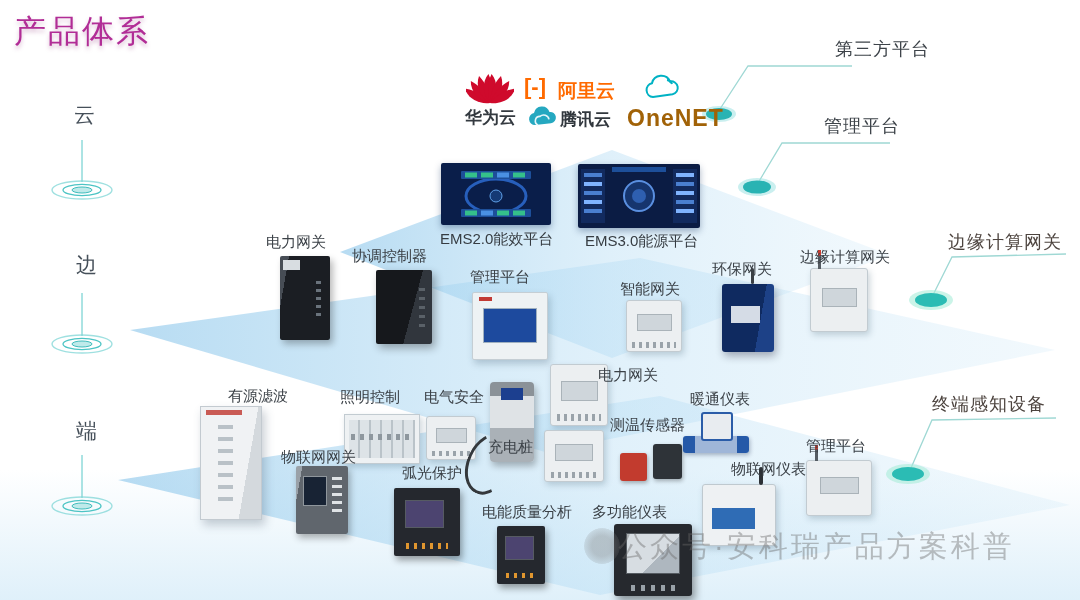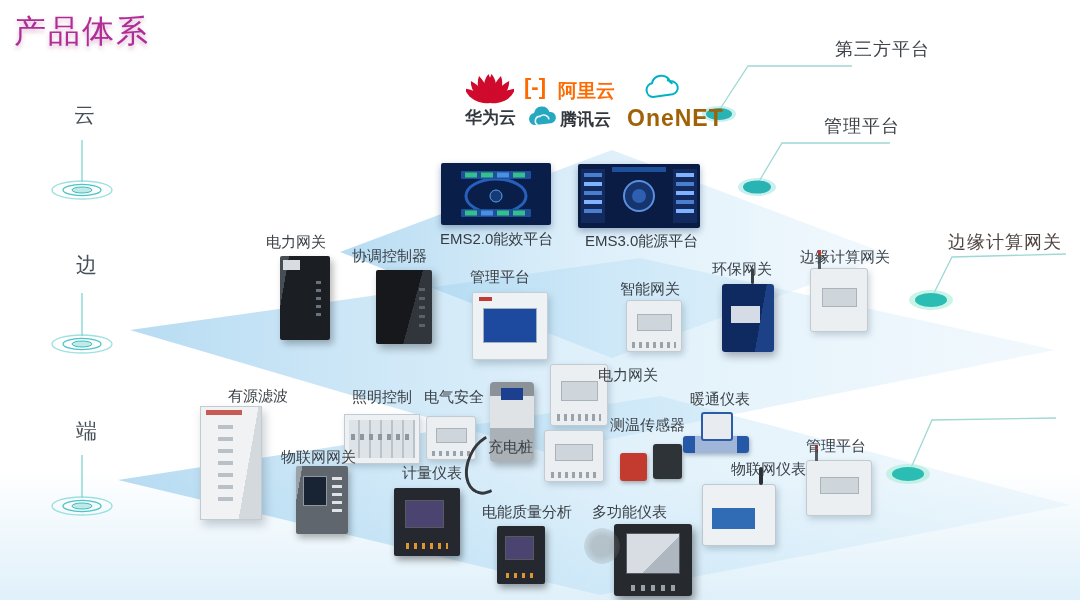--- a/index.html
+++ b/index.html
@@ -170,20 +170,21 @@
 
   <div class="page-title">产品体系</div>
 
   <div class="rail-label" style="left:74px;top:101px;">云</div>
   <div class="rail-label" style="left:76px;top:251px;">边</div>
   <div class="rail-label" style="left:76px;top:417px;">端</div>
 
   <div class="anno" style="left:795px;top:37px;margin-left:40px;">第三方平台</div>
   <div class="anno" style="left:824px;top:114px;">管理平台</div>
   <div class="anno" style="left:948px;top:230px;color:#4d443f;">边缘计算网关</div>
+  <div class="anno" style="left:932px;top:392px;color:#4d443f;">终端感知设备</div>
 
   <svg class="logo" style="left:466px;top:66px;" width="48" height="40">
     <g fill="#cf0a2c" transform="translate(24,37)">
       <path transform="rotate(-66)" d="M0 0 C-6 -10 -5 -22 3 -29 C6 -19 4 -8 0 0 Z"></path>
       <path transform="rotate(-47)" d="M0 0 C-6 -10 -5 -22 3 -29 C6 -19 4 -8 0 0 Z"></path>
       <path transform="rotate(-28)" d="M0 0 C-6 -10 -5 -22 3 -29 C6 -19 4 -8 0 0 Z"></path>
       <path transform="rotate(-9)" d="M0 0 C-6 -10 -5 -22 3 -29 C6 -19 4 -8 0 0 Z"></path>
       <path transform="rotate(9) scale(-1,1)" d="M0 0 C-6 -10 -5 -22 3 -29 C6 -19 4 -8 0 0 Z"></path>
       <path transform="rotate(28) scale(-1,1)" d="M0 0 C-6 -10 -5 -22 3 -29 C6 -19 4 -8 0 0 Z"></path>
       <path transform="rotate(47) scale(-1,1)" d="M0 0 C-6 -10 -5 -22 3 -29 C6 -19 4 -8 0 0 Z"></path>
@@ -257,41 +258,42 @@
       <span class="dev-lbl" style="left: 470px; top: 268px;">管理平台</span>
       <div class="device sty-din-white" style="left: 626px; top: 300px; width: 54px; height: 50px;"></div>
       <span class="dev-lbl" style="left: 620px; top: 280px;">智能网关</span>
       <div class="device sty-box-blue" style="left: 722px; top: 284px; width: 52px; height: 68px;"></div>
       <span class="dev-lbl" style="left: 712px; top: 260px;">环保网关</span>
       <div class="device sty-din-white-antenna" style="left: 810px; top: 268px; width: 56px; height: 62px;"></div>
       <span class="dev-lbl" style="left: 800px; top: 248px;">边缘计算网关</span>
       <div class="device sty-cabinet" style="left: 200px; top: 406px; width: 60px; height: 112px;"></div>
       <span class="dev-lbl" style="left: 198px; top: 387px; margin-left: 30px;">有源滤波</span>
       <div class="device sty-din-row" style="left: 344px; top: 414px; width: 74px; height: 48px;"></div>
-      <span class="dev-lbl" style="left: 352px; top: 388px;">照明控制</span>
+      <span class="dev-lbl" style="left: 340px; top: 388px;">照明控制</span>
       <div class="device sty-din-white" style="left: 426px; top: 416px; width: 48px; height: 42px;"></div>
       <span class="dev-lbl" style="left: 424px; top: 388px;">电气安全</span>
       <div class="device sty-panel-gray" style="left: 296px; top: 466px; width: 52px; height: 68px;"></div>
       <span class="dev-lbl" style="left: 281px; top: 448px;">物联网网关</span>
       <div class="device sty-panel-dark" style="left: 394px; top: 488px; width: 66px; height: 68px;"></div>
-      <span class="dev-lbl" style="left: 402px; top: 464px;">计量仪表</span>
+      <span class="dev-lbl" style="left: 402px; top: 464px;">弧光保护</span>
       <div class="device sty-charger" style="left: 490px; top: 382px; width: 44px; height: 80px;"></div>
       <span class="dev-lbl" style="left: 488px; top: 438px;">充电桩</span>
       <div class="device sty-din-white" style="left: 550px; top: 364px; width: 56px; height: 60px;"></div>
       <span class="dev-lbl" style="left: 598px; top: 366px;">电力网关</span>
       <div class="device sty-din-white" style="left: 544px; top: 430px; width: 58px; height: 50px;"></div>
       <div class="device sty-sensors" style="left: 620px; top: 440px; width: 62px; height: 46px;"></div>
       <span class="dev-lbl" style="left: 610px; top: 416px; text-align: right;">测温传感器</span>
       <div class="device sty-flow-meter" style="left: 683px; top: 412px; width: 66px; height: 52px;"></div>
       <span class="dev-lbl" style="left: 690px; top: 390px;">暖通仪表</span>
       <div class="device sty-din-blue-antenna" style="left: 702px; top: 484px; width: 72px; height: 60px;"></div>
       <span class="dev-lbl" style="left: 731px; top: 460px;">物联网仪表</span>
       <div class="device sty-din-white-antenna" style="left: 806px; top: 460px; width: 64px; height: 54px;"></div>
       <span class="dev-lbl" style="left: 806px; top: 437px;">管理平台</span>
       <div class="device sty-panel-dark" style="left: 497px; top: 526px; width: 48px; height: 58px;"></div>
       <span class="dev-lbl" style="left: 482px; top: 503px;">电能质量分析</span>
       <div class="device sty-meter-cube" style="left: 614px; top: 524px; width: 78px; height: 72px;"></div>
       <span class="dev-lbl" style="left: 592px; top: 503px;">多功能仪表</span>
     </div>
 
   <div class="wm-icon"></div>
+  <div class="watermark">公众号·安科瑞产品方案科普</div>
 
 </div>
 
 </body></html>

